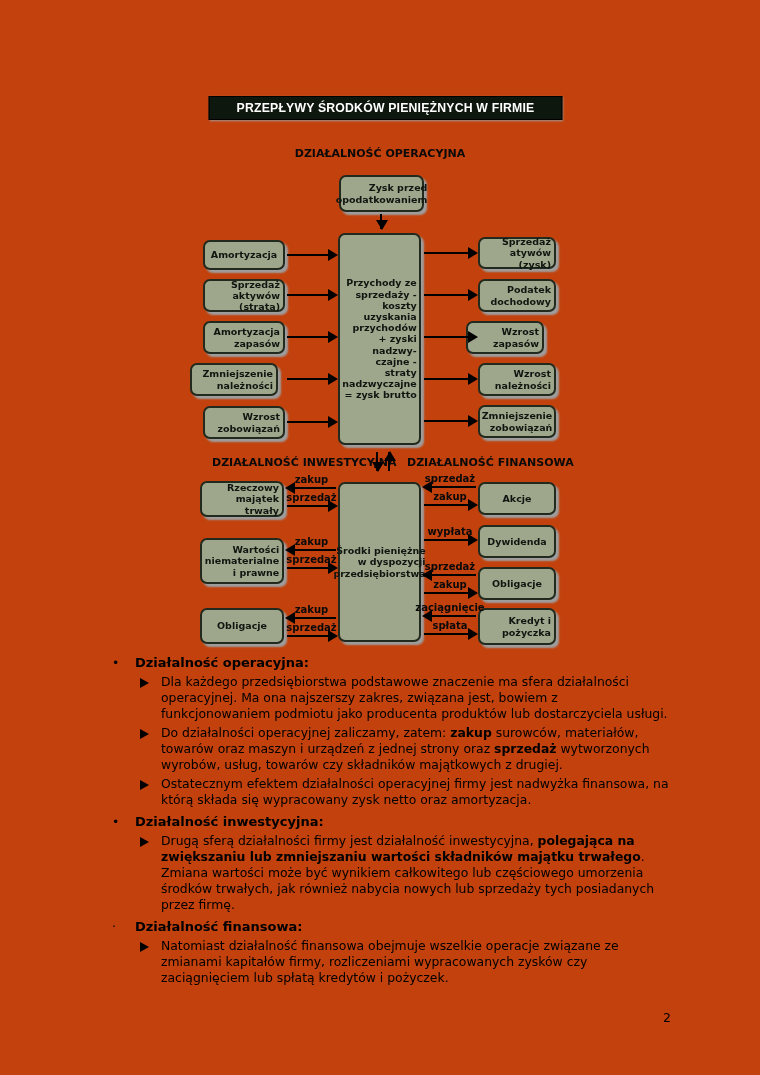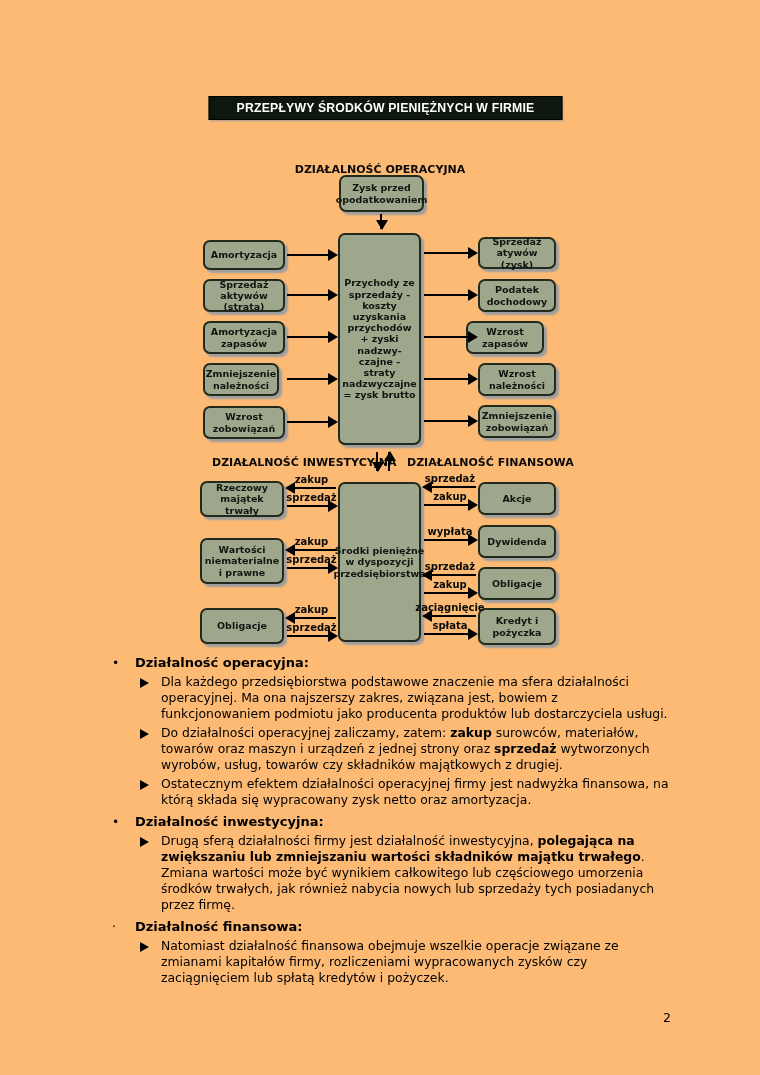--- a/index.html
+++ b/index.html
@@ -1,38 +1,38 @@
 <!DOCTYPE html>
 <html><head>
 <meta charset="utf-8">
 <style>
   html,body { margin:0; padding:0; background:#ffffff; }
   .page {
-    position:relative; width:760px; height:1075px; background:#fdba74;
+    position:relative; width:760px; height:1075px; background:#c2410c;
     font-family:"DejaVu Sans", sans-serif; color:#000; overflow:hidden;
   }
   
   .title-bar {
     position:absolute; left:205px; top:96px; width:359px; height:22px;
     background:#0e170e; color:#fff; border:1px solid #000;
     box-shadow:1px 1px 2px #9e9e9e;
     display:flex; align-items:center; justify-content:center;
     font-family:"Liberation Sans", sans-serif; font-weight:bold; font-size:12.5px;
     letter-spacing:0.2px; white-space:nowrap; transform:scaleX(0.98);
   }
   .sec-label {
     position:absolute; font-size:11px; font-weight:bold; white-space:nowrap;
     font-family:"DejaVu Sans", sans-serif; color:#0a0a0a;
   }
   .dbox {
     position:absolute; box-sizing:border-box;
     background:#9ea78c; border:2px solid #222a1e; border-radius:7px;
     box-shadow:3px 3px 2px #9e9e9e;
     display:flex; align-items:center; justify-content:center;
-    text-align:center; font-size:9.5px; font-weight:bold; line-height:1.18;
+    text-align:right; font-size:9.5px; font-weight:bold; line-height:1.18;
     color:#101510; padding:1px 3px;
   }
   .harrow { position:absolute; height:0; border-top:2px solid #000; }
   .harrow.right::after {
     content:""; position:absolute; right:-2px; top:-7px; width:0; height:0;
     border-left:10px solid #000; border-top:6px solid transparent; border-bottom:6px solid transparent;
   }
   .varrow { position:absolute; width:0; border-left:2px solid #000; }
   .varrow.down::after {
     content:""; position:absolute; left:-6px; bottom:-1px; width:0; height:0;
@@ -75,31 +75,31 @@
   b { font-weight:bold; }
   .pageno { position:absolute; left:655px; top:1010px; width:24px; text-align:center; font-size:12.5px; }
 </style>
 </head>
 <body>
 
 <div class="page">
 
   <div class="title-bar">PRZEPŁYWY ŚRODKÓW PIENIĘŻNYCH W FIRMIE</div>
 
-  <div class="sec-label" style="left:278px;top:147px;width:204px;text-align:center;margin-top:16px;">DZIAŁALNOŚĆ OPERACYJNA</div>
+  <div class="sec-label" style="left:278px;top:147px;width:204px;text-align:center;">DZIAŁALNOŚĆ OPERACYJNA</div>
 
   <div class="dbox" style="left:339px;top:175px;width:85px;height:37px;">Zysk przed opodatkowaniem</div>
   <div class="varrow down" style="left:380px;top:214px;height:15px;"></div>
 
   <div class="dbox" style="left:338px;top:233px;width:83px;height:212px;">Przychody ze sprzedaży - koszty uzyskania przychodów + zyski nadzwy-czajne - straty nadzwyczajne = zysk brutto</div>
 
   <div class="dbox" style="left:203px;top:240px;width:82px;height:30px;">Amortyzacja</div>
   <div class="dbox" style="left:203px;top:279px;width:82px;height:33px;">Sprzedaż aktywów (strata)</div>
   <div class="dbox" style="left:203px;top:321px;width:82px;height:33px;">Amortyzacja zapasów</div>
-  <div class="dbox" style="left:203px;top:363px;width:76px;height:33px;">Zmniejszenie należności</div>
+  <div class="dbox" style="left:190px;top:363px;width:88px;height:33px;">Zmniejszenie należności</div>
   <div class="dbox" style="left:203px;top:406px;width:82px;height:33px;">Wzrost zobowiązań</div>
 
   <div class="dbox" style="left:478px;top:237px;width:78px;height:32px;">Sprzedaż atywów (zysk)</div>
   <div class="dbox" style="left:478px;top:279px;width:78px;height:33px;">Podatek dochodowy</div>
   <div class="dbox" style="left:466px;top:321px;width:78px;height:33px;">Wzrost zapasów</div>
   <div class="dbox" style="left:478px;top:363px;width:78px;height:33px;">Wzrost należności</div>
   <div class="dbox" style="left:478px;top:405px;width:78px;height:33px;">Zmniejszenie zobowiązań</div>
 
   <div class="harrow right" style="left:287px;top:254px;width:49px;"></div>
   <div class="harrow right" style="left:287px;top:294px;width:49px;"></div>

